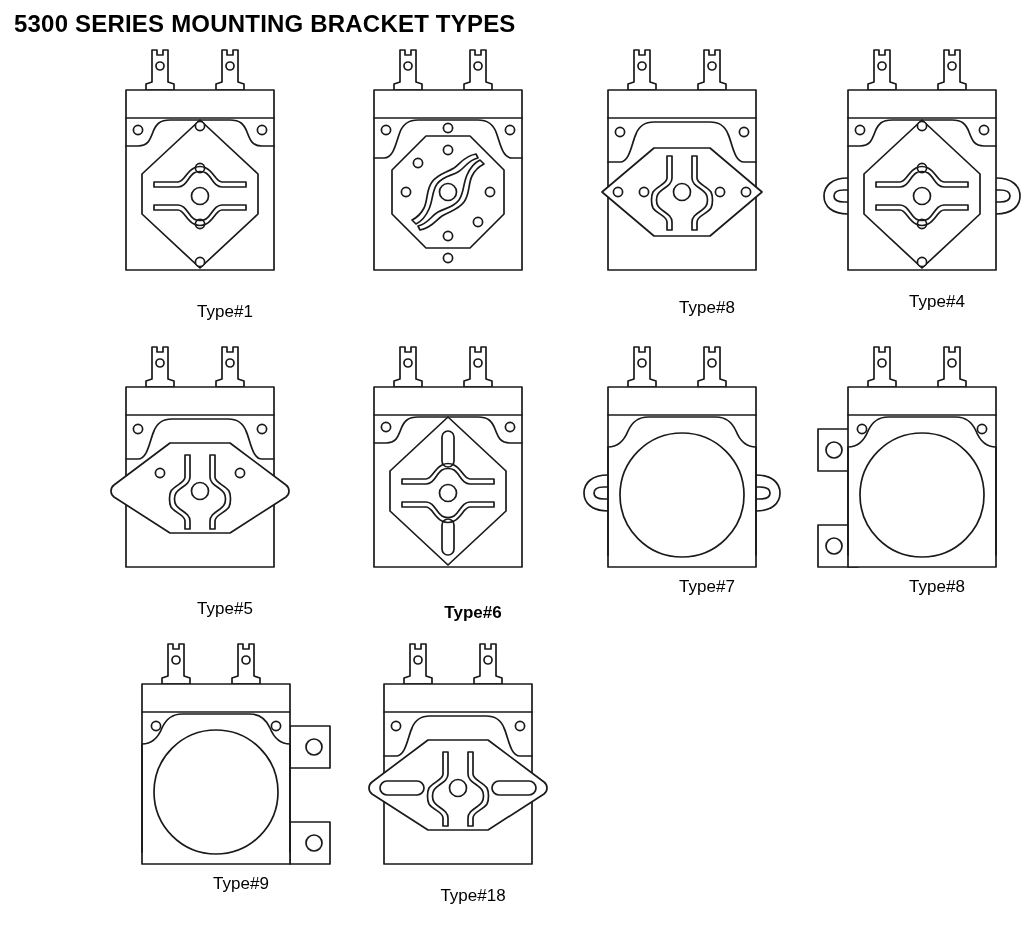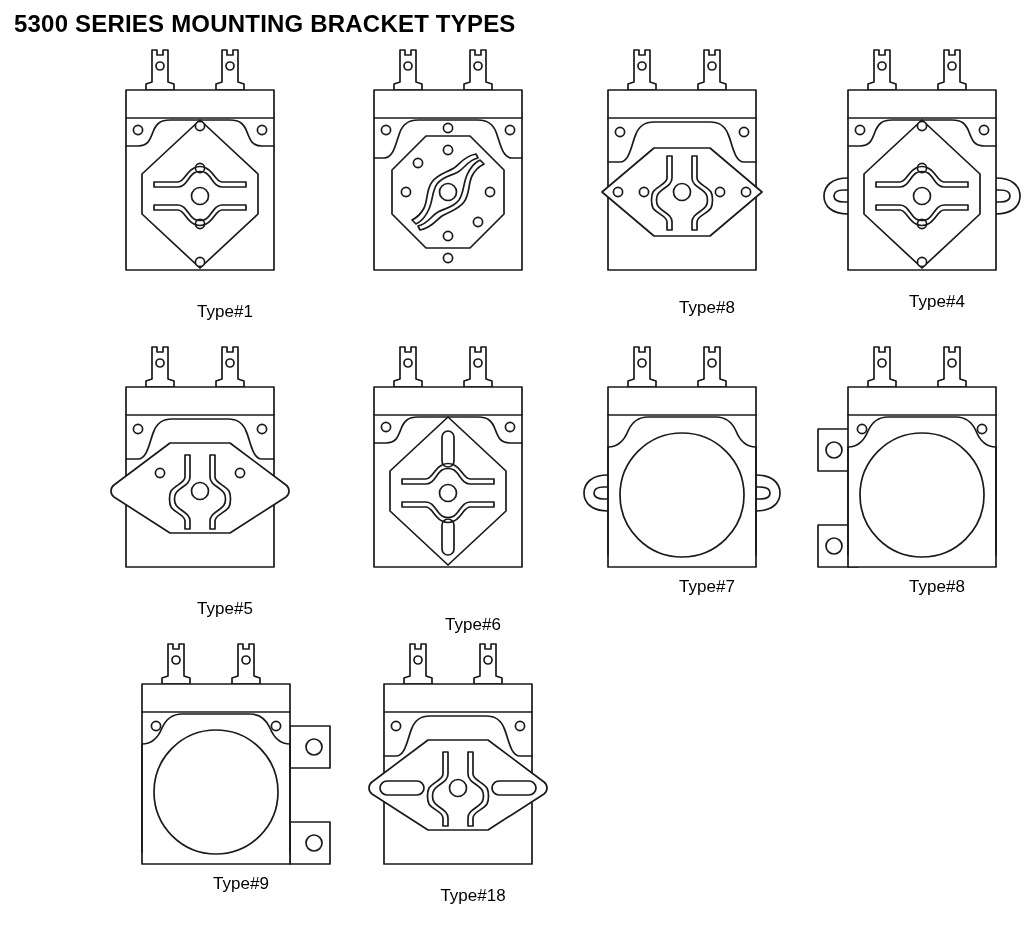--- a/index.html
+++ b/index.html
@@ -258,21 +258,21 @@
           <path class="ln fillw" d="M90 74 L148 128 L148 168 L90 222 L32 168 L32 128 Z"></path>
           <circle class="ln fillw" cx="28" cy="84" r="4.6"></circle>
           <circle class="ln fillw" cx="152" cy="84" r="4.6"></circle>
           <rect class="ln fillw" x="84" y="88" width="12" height="36" rx="6"></rect>
           <rect class="ln fillw" x="84" y="176" width="12" height="36" rx="6"></rect>
           <circle class="ln fillw" cx="90" cy="150" r="8.5"></circle>
           <path class="ln" d="M44 141 L68 141 C76 141 78 131 84 127 C87 125 93 125 96 127 C102 131 104 141 112 141 L136 141 L136 136 L112 136 C106 136 104 126 96 122 C92 120 88 120 84 122 C76 126 74 136 68 136 L44 136 Z"></path>
           <path class="ln" d="M44 159 L68 159 C76 159 78 169 84 173 C87 175 93 175 96 173 C102 169 104 159 112 159 L136 159 L136 164 L112 164 C106 164 104 174 96 178 C92 180 88 180 84 178 C76 174 74 164 68 164 L44 164 Z"></path>
         </svg>
       </div>
-      <div class="fig-label" style="top:272px;">Type#6</div>
+      <div class="fig-label" style="top:260px;font-weight:bold;">Type#6</div>
     </div>
 
     <div class="cell" style="left:592px;top:0;">
       <div class="fig-wrap">
         <svg viewBox="0 0 230 250">
           <g>
             <path class="ln fillw" d="M42 8 L42 4 L47 4 L47 9 L53 9 L53 4 L58 4 L58 8 L58 36 L64 38 L64 44 L36 44 L36 38 L42 36 Z"></path>
             <circle class="ln fillw" cx="50" cy="20" r="4"></circle>
           </g>
           <g>

